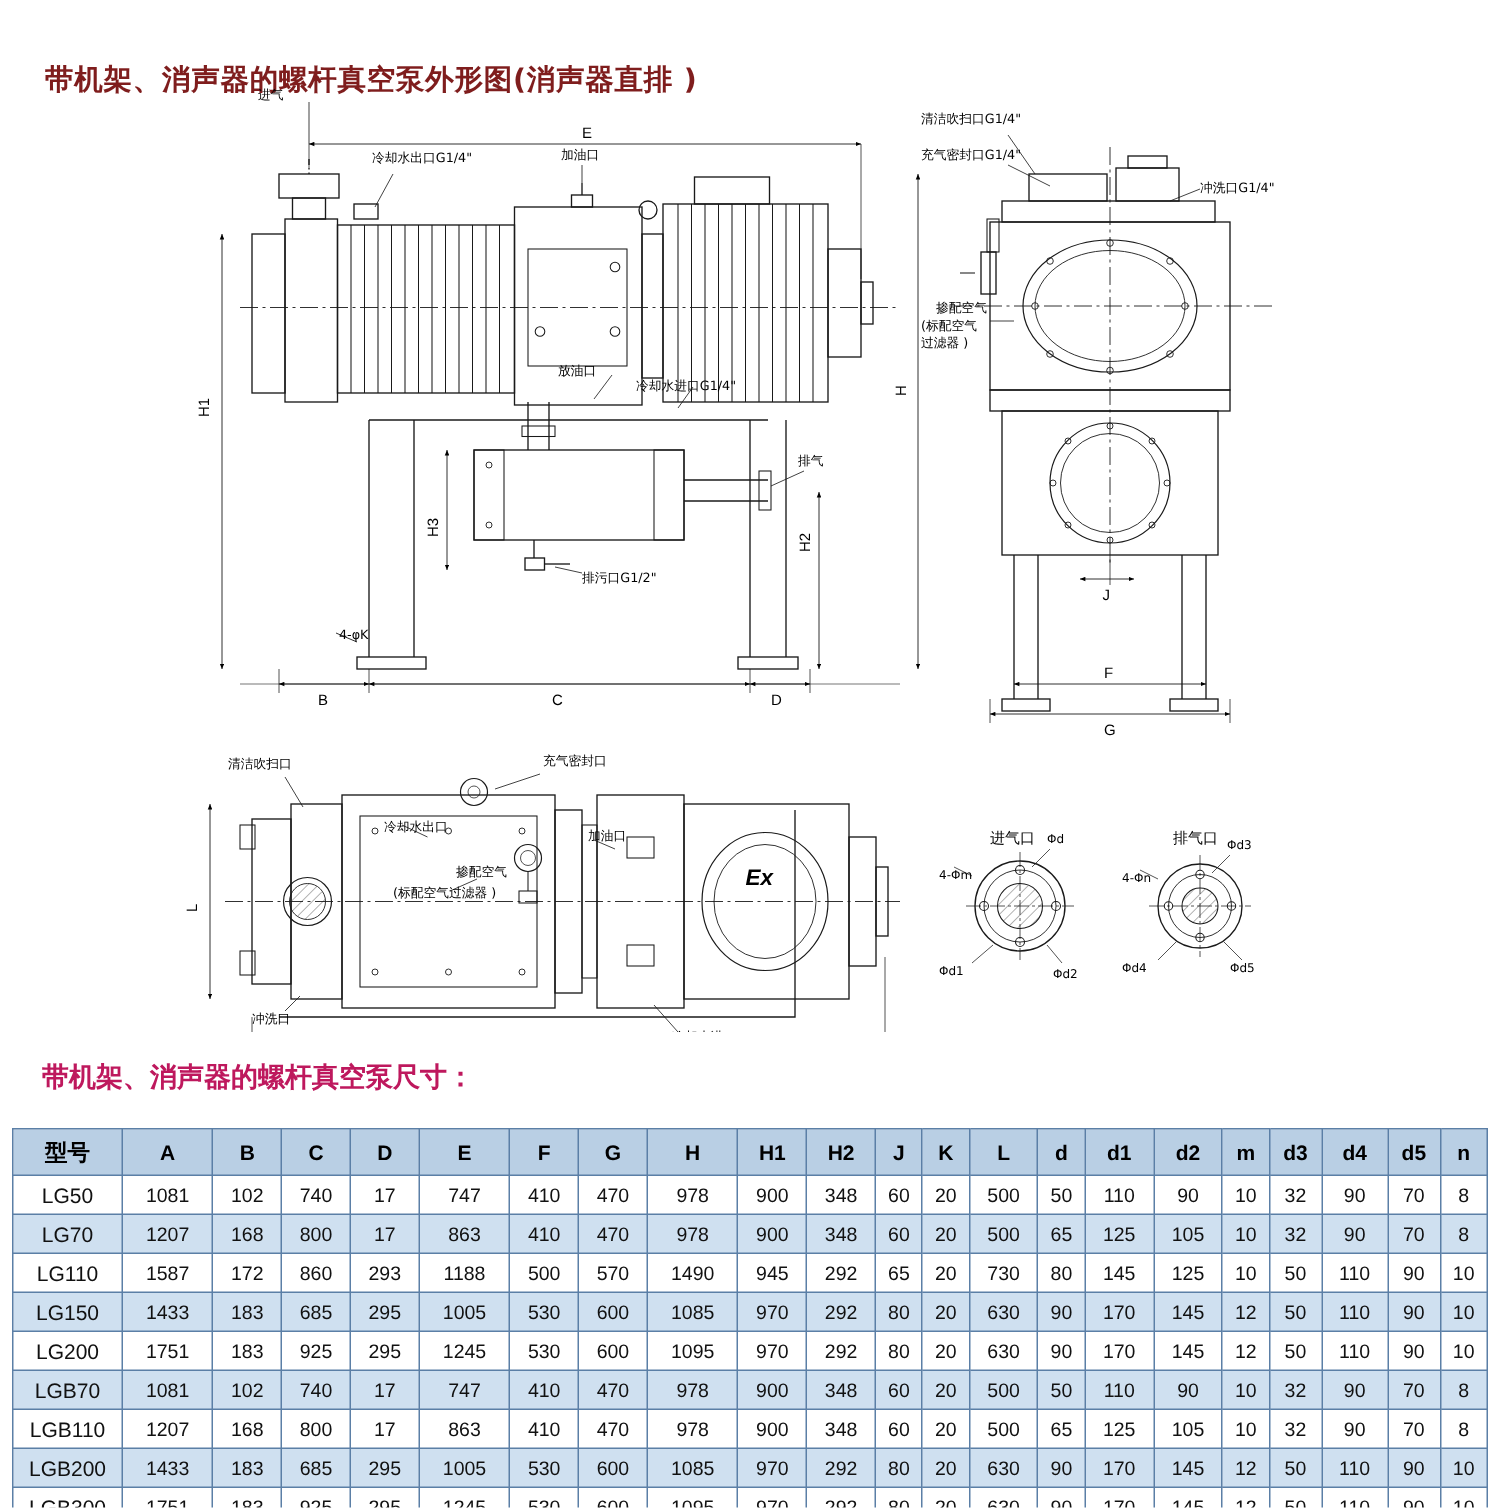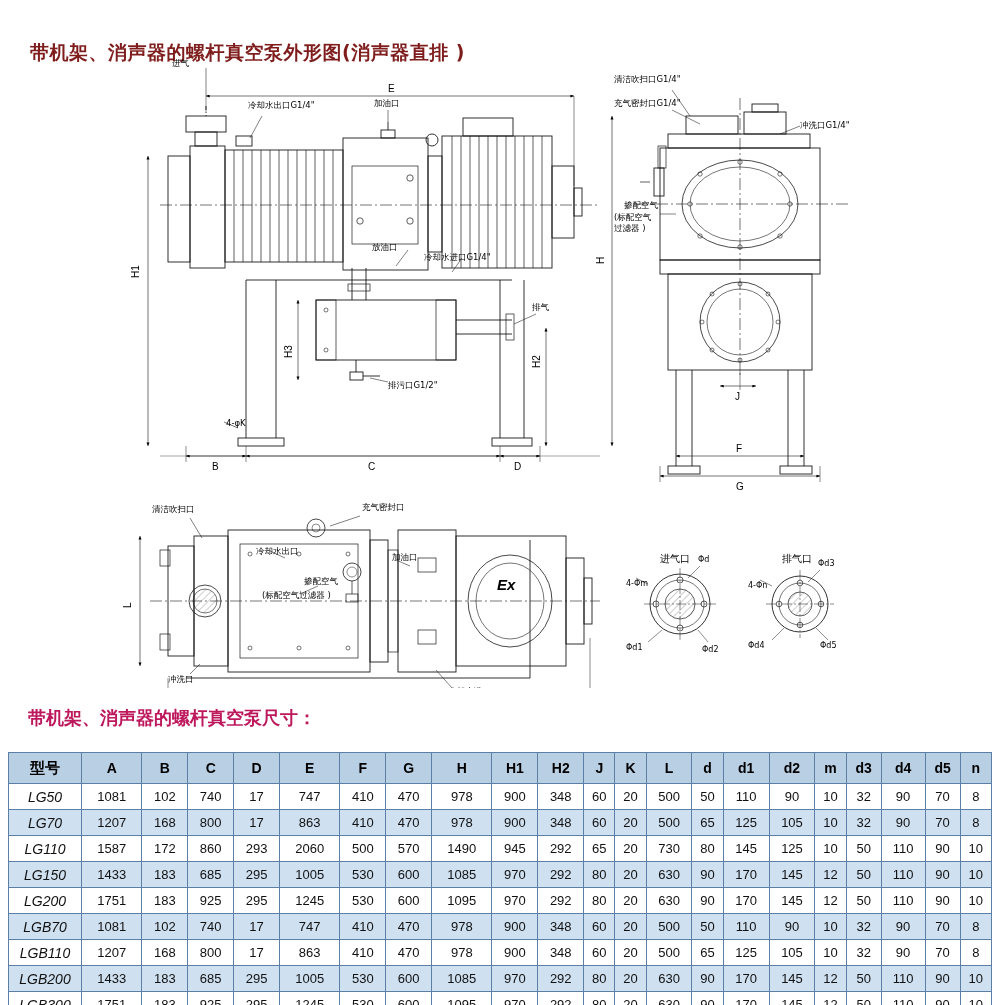--- a/index.html
+++ b/index.html
@@ -44,21 +44,21 @@
   thead th{
     background:#b9cfe4;
     font-weight:bold;
     font-size:14px;
     height:26px;
     color:#000;
   }
   thead th.modelh{font-size:15px;}
   tbody tr.alt td{background:#cfe0f0;}
   tbody td.model{text-align:center;font-size:14px;}
-  tbody tr td:first-child{width:72px;font-style:italic;}
+  tbody tr td:first-child{width:72px;}
   .cn{font-family:"DejaVu Sans","Liberation Sans",sans-serif;}
 </style>
 </head>
 <body>
 
 <div class="title cn">带机架、消声器的螺杆真空泵外形图(消声器直排 )</div>
 
 <div class="drawing">
 <svg width="1000" height="650" viewBox="0 0 1000 650" xmlns="http://www.w3.org/2000/svg">
   <defs>
@@ -466,21 +466,21 @@
           <td>90</td>
           <td>70</td>
           <td>8</td>
         </tr>
         <tr>
           <td class="model">LG110</td>
           <td>1587</td>
           <td>172</td>
           <td>860</td>
           <td>293</td>
-          <td>2060</td>
+          <td>1188</td>
           <td>500</td>
           <td>570</td>
           <td>1490</td>
           <td>945</td>
           <td>292</td>
           <td>65</td>
           <td>20</td>
           <td>730</td>
           <td>80</td>
           <td>145</td>

